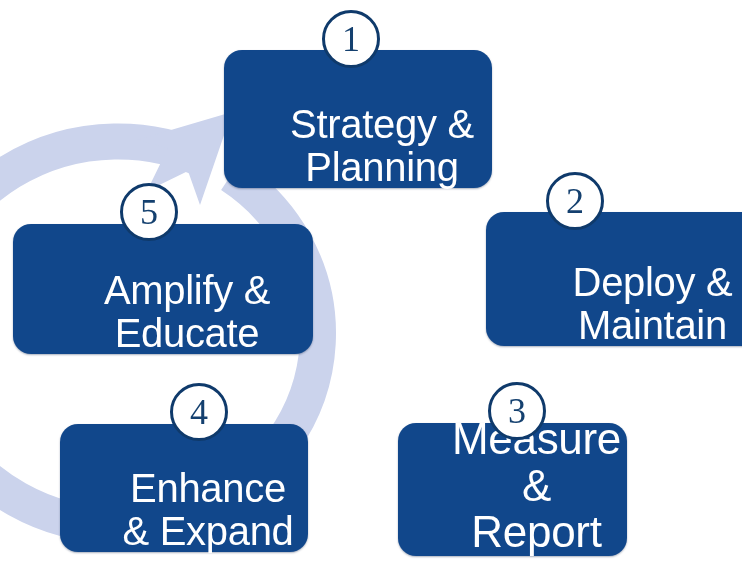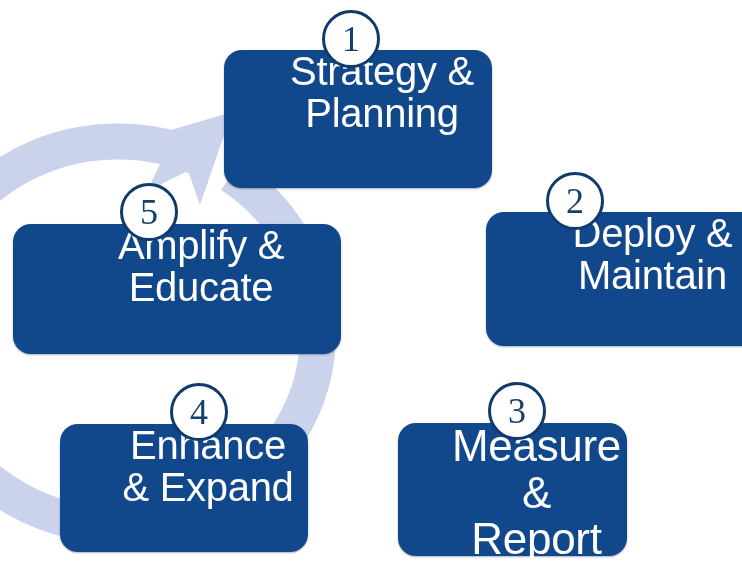--- a/index.html
+++ b/index.html
@@ -25,21 +25,21 @@
     width: 742px;
     height: 568px;
   }
   .node {
     position: absolute;
     box-sizing: border-box;
     background: #124A8E;
     background: #11478B;
     border-radius: 18px;
     display: flex;
-    align-items: flex-start;
+    align-items: flex-end;
     justify-content: center;
     text-align: center;
     color: #ffffff;
     font-family: "Liberation Sans", sans-serif;
     font-weight: 400;
     line-height: 1.06;
     letter-spacing: -0.3px;
     box-shadow: 0 1px 2px rgba(10,30,70,0.35);
     z-index: 3;
     padding-left: 48px;
@@ -65,21 +65,21 @@
     font-size: 36px;
     font-weight: 400;
     line-height: 1;
     z-index: 6;
   }
   
   #node-1 { left: 224px; top: 50px;  width: 268px; height: 138px; font-size: 40px; }
   #node-2 { left: 443px; top: 212px; width: 285px; height: 134px; font-size: 40px; margin-left: 43px; }
   #node-3 { left: 398px; top: 423px; width: 229px; height: 133px; font-size: 44px; }
   #node-4 { left: 60px;  top: 424px; width: 248px; height: 128px; font-size: 40px; }
-  #node-5 { left: 13px;  top: 224px; width: 328px; height: 130px; font-size: 40px; }
+  #node-5 { left: 13px;  top: 224px; width: 300px; height: 130px; font-size: 40px; }
 
   #badge-1 { left: 322px; top: 10px; }
   #badge-2 { left: 546px; top: 172px; }
   #badge-3 { left: 488px; top: 382px; }
   #badge-4 { left: 170px; top: 383px; }
   #badge-5 { left: 120px; top: 183px; }
 </style>
 </head>
 <body>
 

